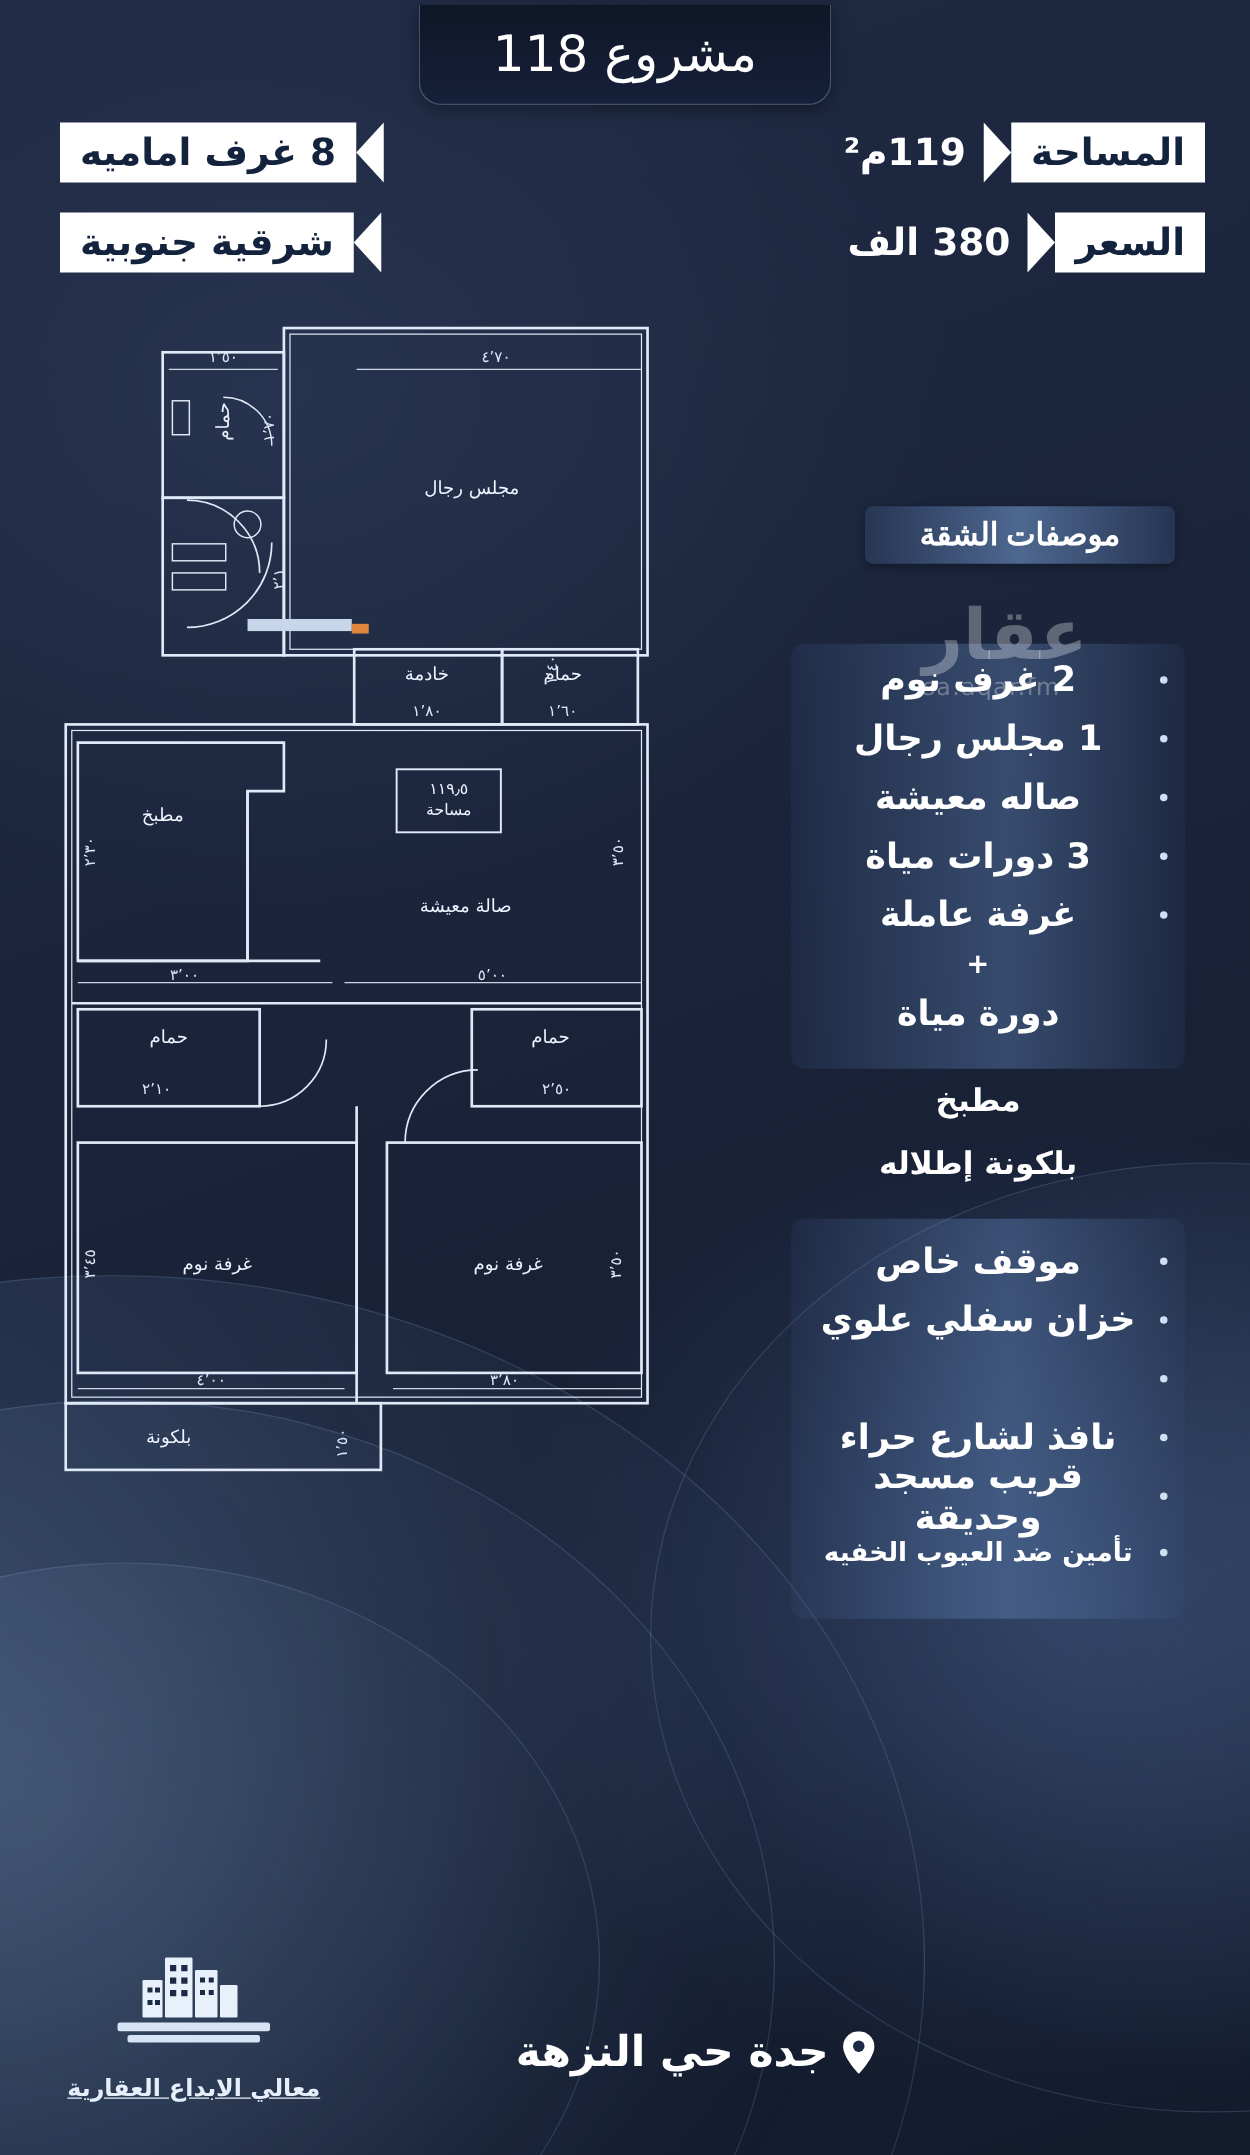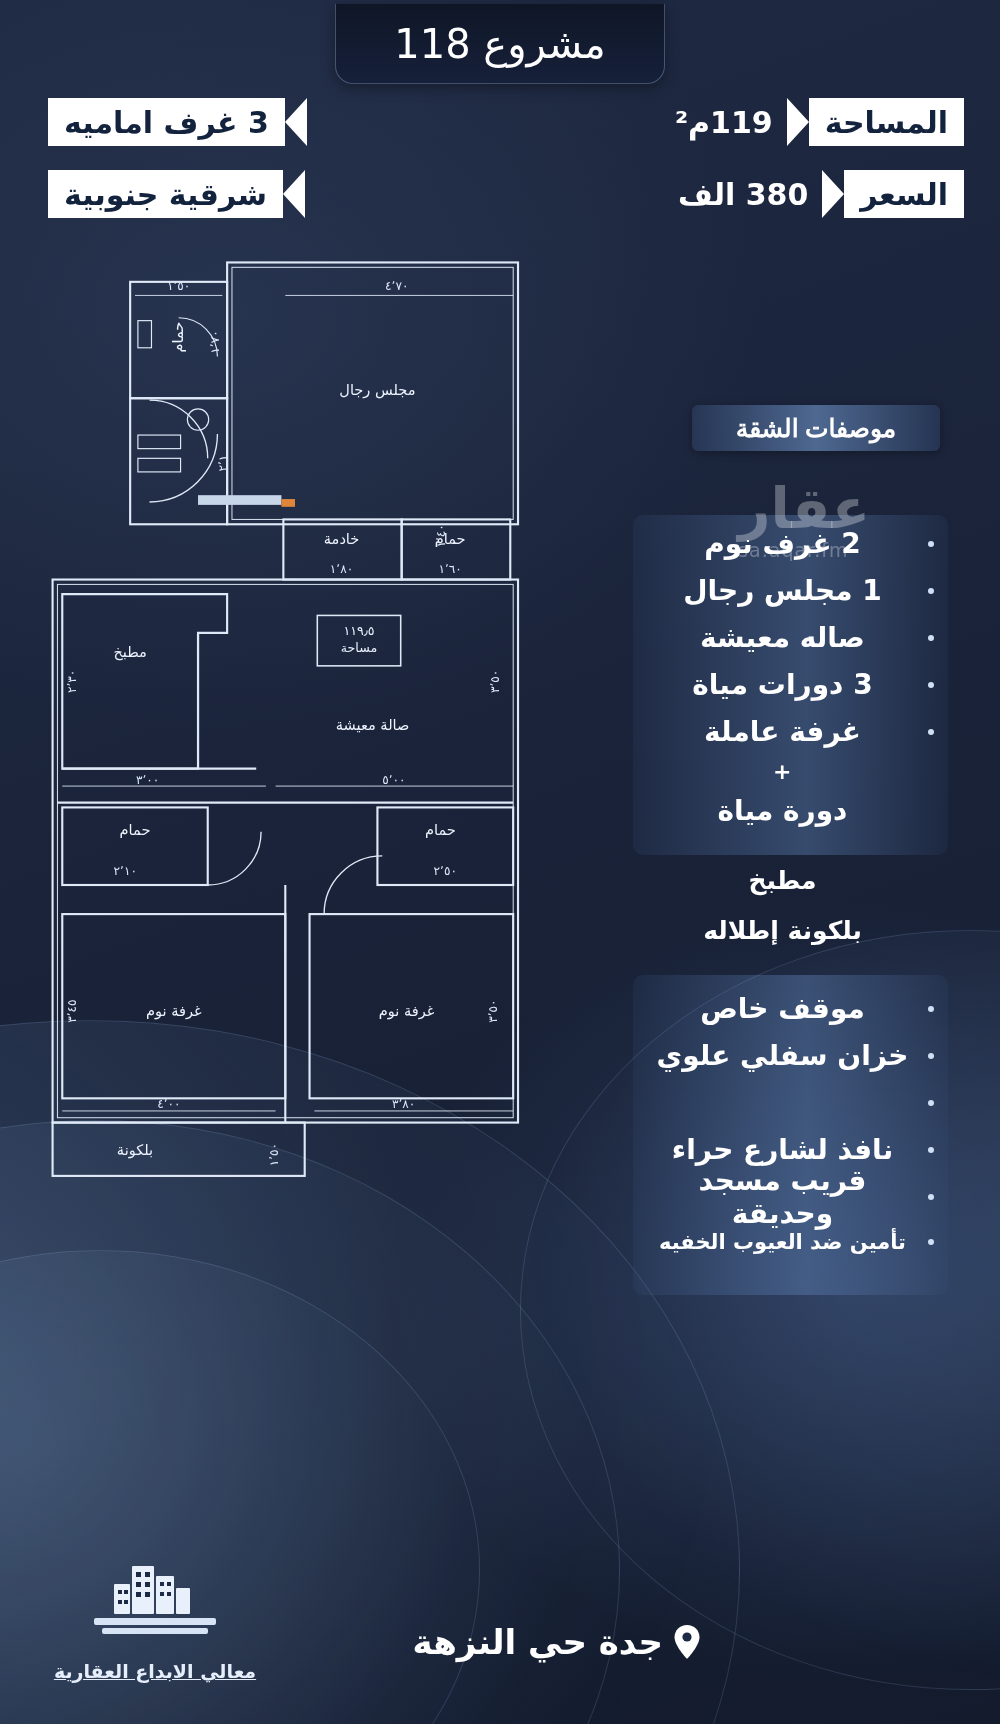--- a/index.html
+++ b/index.html
@@ -179,21 +179,21 @@
   </div>
 
   <div class="badge" id="badge-price">
     <span class="label">السعر</span>
     <span class="arrow-r"></span>
     <span class="value">380 الف</span>
   </div>
 
   <div class="badge" id="badge-rooms">
     <span class="arrow-l"></span>
-    <span class="label">3 غرف اماميه</span>
+    <span class="label">8 غرف اماميه</span>
   </div>
 
   <div class="badge" id="badge-dir">
     <span class="arrow-l"></span>
     <span class="label">شرقية جنوبية</span>
   </div>
 
   <div class="plan">
     <svg viewBox="0 0 540 990" xmlns="http://www.w3.org/2000/svg" font-family="DejaVu Sans, sans-serif">
       <g stroke="#dfe9f7" fill="none" stroke-width="2.2">

